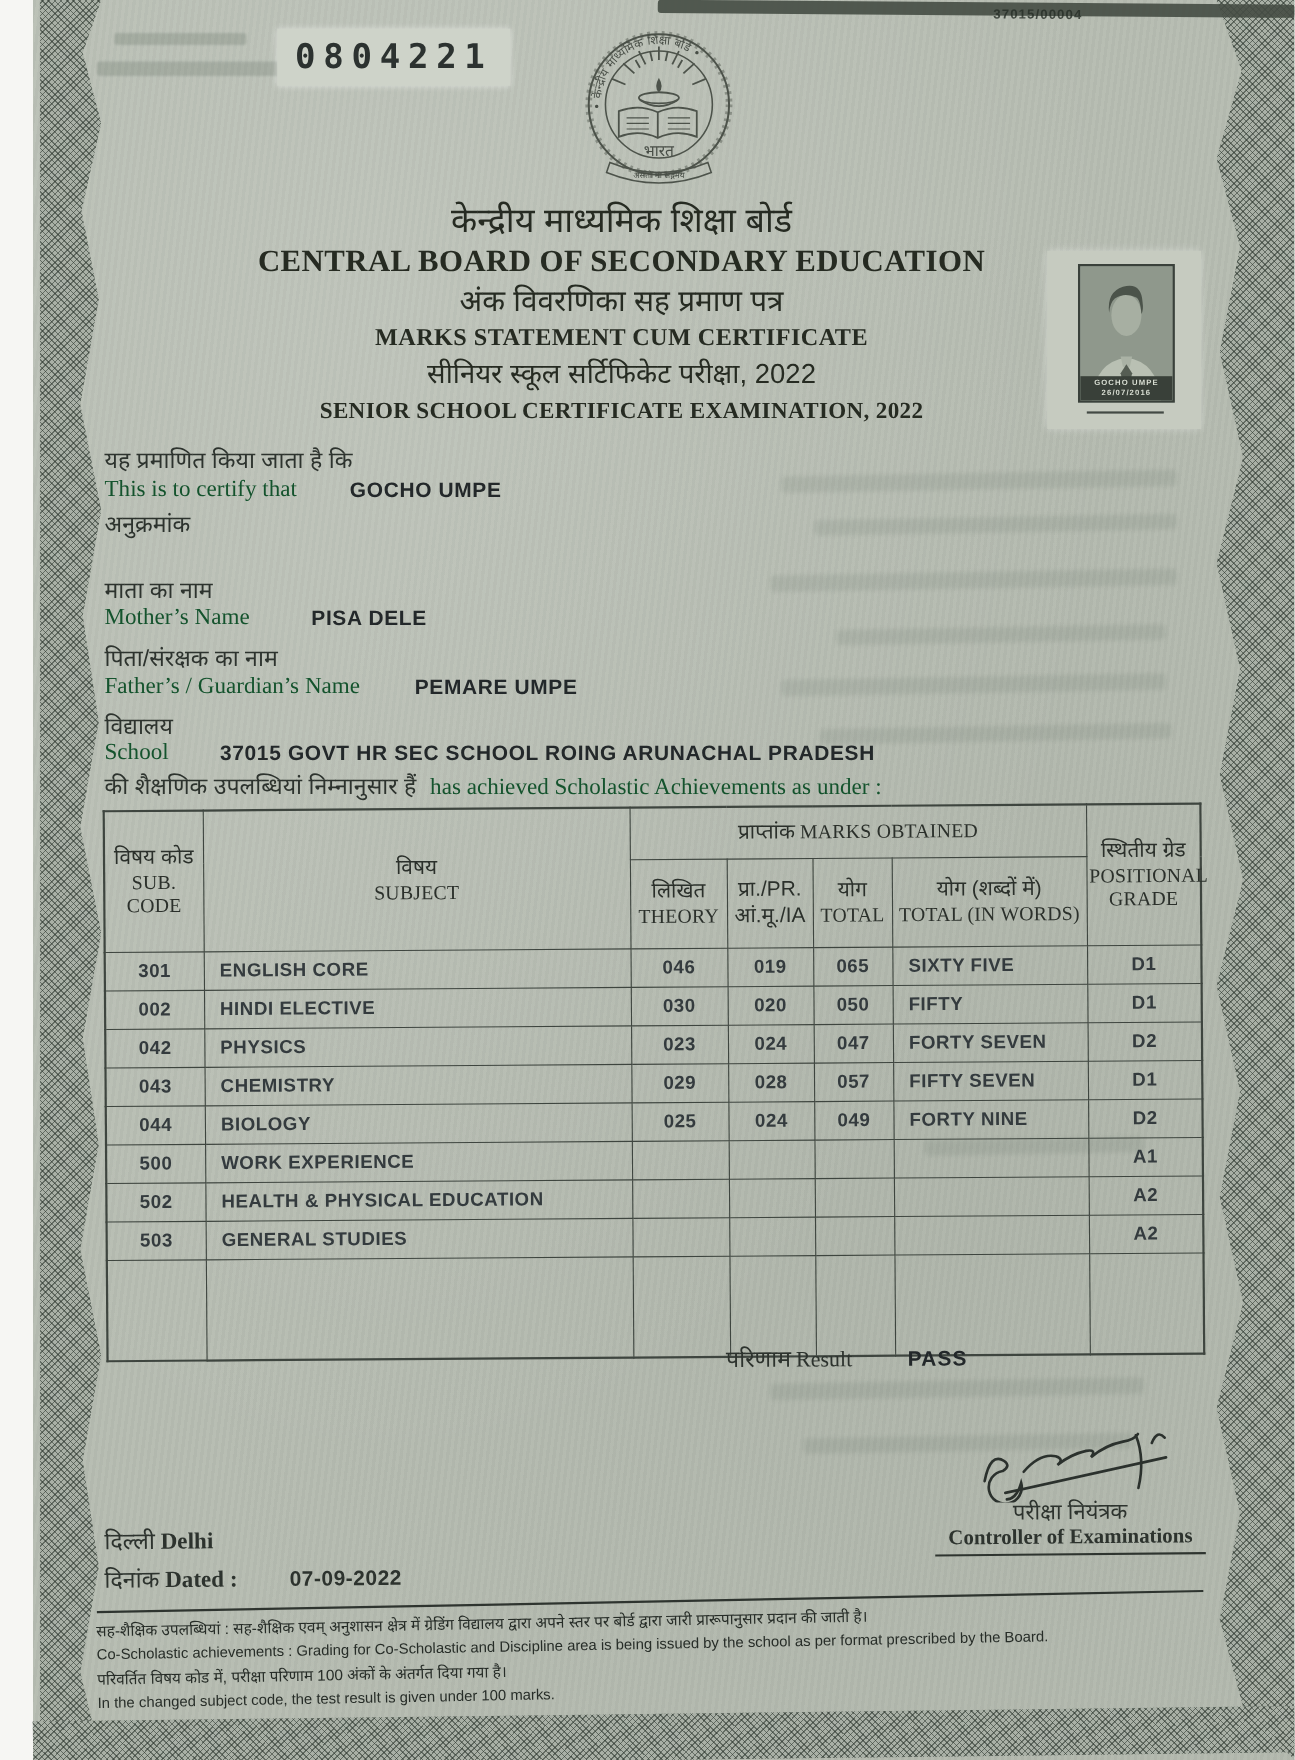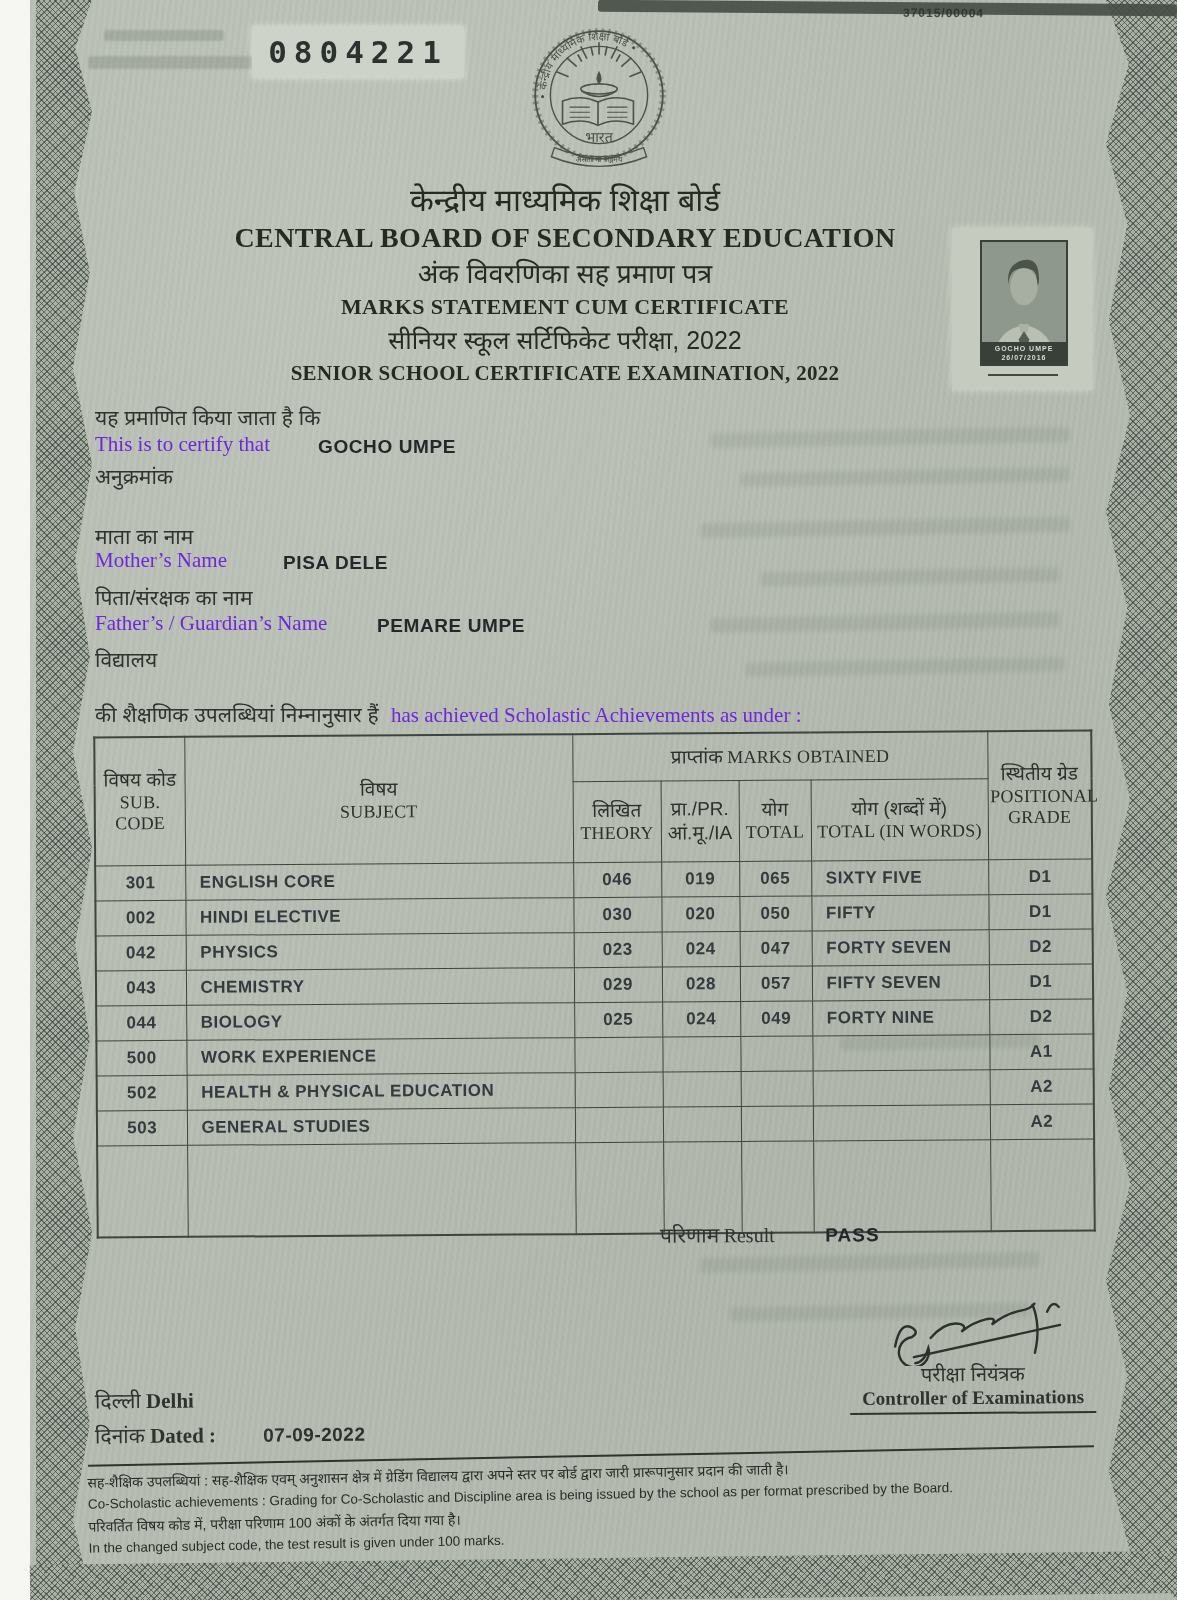--- a/index.html
+++ b/index.html
@@ -63,21 +63,21 @@
       box-shadow:0 0 8px rgba(255,255,255,.4);}
   .photo{position:absolute;left:28px;top:12px;width:84px;height:122px;border:2px solid #3a413b;
       background:#8e978c;overflow:hidden;}
   .photo svg{width:100%;height:100%;display:block;}
   .photo-cap{position:absolute;left:0;bottom:0;width:100%;background:#394039;color:#d9ded3;
       text-align:center;font-size:7px;font-weight:bold;letter-spacing:1px;line-height:1.3;padding:2px 0;}
   .photo-line{position:absolute;left:36px;top:146px;width:70px;height:2px;background:#434a44;}
 
   .info{position:absolute;left:95px;width:980px;}
   .hi-label{font-size:21px;color:var(--ink);}
-  .en-label{font-family:var(--serif);font-size:21px;color:#6d28d9;}
+  .en-label{font-family:var(--serif);font-size:21px;color:#14532d;}
   .value{position:absolute;font-weight:bold;font-size:19px;letter-spacing:.6px;color:var(--ink-strong);}
 
   table.marks{position:absolute;left:95px;top:733px;width:997px;border-collapse:collapse;
       transform:rotate(-.4deg);table-layout:fixed;}
   table.marks th,table.marks td{border:1.6px solid var(--line);}
   table.marks{border:2.2px solid var(--line);}
   thead th{font-weight:normal;padding:3px 2px;text-align:center;color:#2b302b;}
   thead .hi{font-size:19px;display:block;line-height:1.25;}
   thead .en{font-family:var(--serif);font-size:18px;display:block;line-height:1.2;letter-spacing:.2px;}
   tbody td{border-top:none;border-bottom:none;font-weight:bold;font-size:17px;color:#343b3e;
@@ -205,20 +205,24 @@
   <div class="info" style="top:583px;"><span class="hi-label">पिता/संरक्षक का नाम</span></div>
   <div class="info" style="top:548px;">
     <span class="en-label">Mother’s Name</span>
     <span class="value" style="left:188px;top:4px;">PISA DELE</span>
   </div>
   <div class="info" style="top:611px;">
     <span class="en-label">Father’s / Guardian’s Name</span>
     <span class="value" style="left:282px;top:4px;">PEMARE UMPE</span>
   </div>
   <div class="info" style="top:645px;"><span class="hi-label">विद्यालय</span></div>
+  <div class="info" style="top:671px;">
+    <span class="en-label">School</span>
+    <span class="value" style="left:105px;top:4px;">37015   GOVT HR SEC SCHOOL ROING ARUNACHAL PRADESH</span>
+  </div>
   <div class="info" style="top:700px;">
     <span class="hi-label">की शैक्षणिक उपलब्धियां निम्नानुसार हैं</span>
     <span class="en-label" style="margin-left:8px;">has achieved Scholastic Achievements as under :</span>
   </div>
 
   <table class="marks">
     <colgroup>
       <col style="width:90px">
         <col style="width:388px">
         <col style="width:88px">

